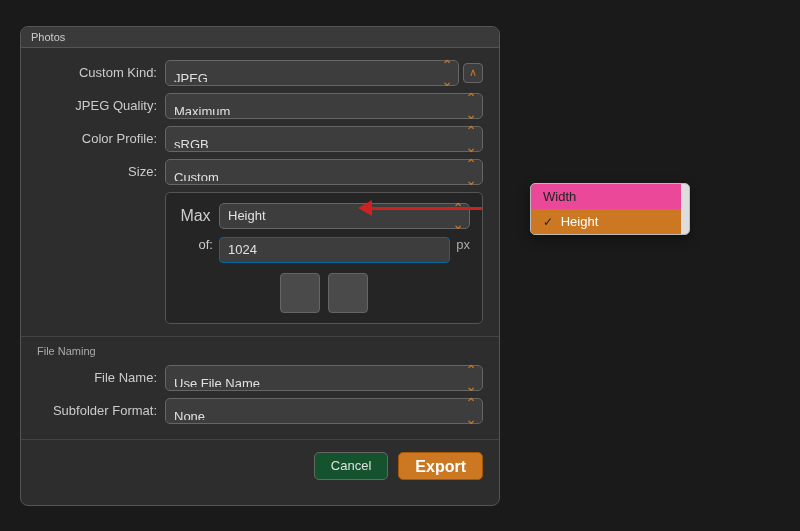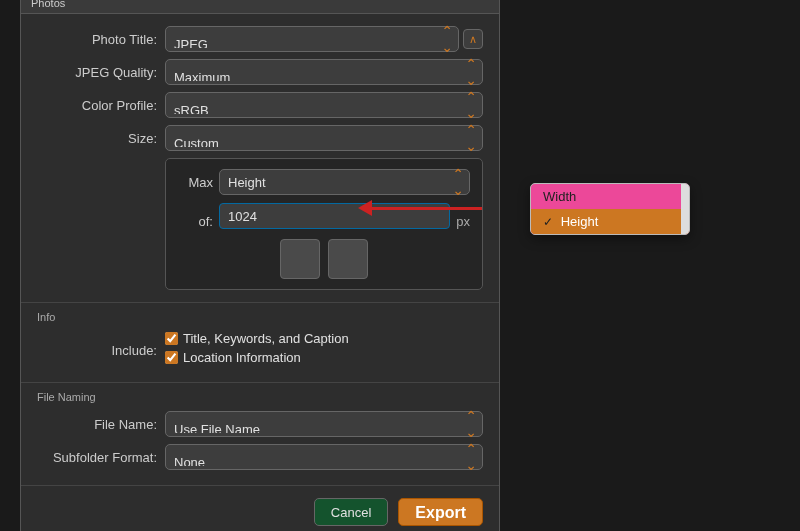--- a/index.html
+++ b/index.html
@@ -116,34 +116,34 @@
 
     .inner-row {
       display: flex;
       align-items: center;
       margin-bottom: 8px;
     }
 
     .inner-row label {
       color: #ccc;
       margin-right: 6px;
-      font-size: 13px;
+      font-size: 16px;
       width: 35px;
-      text-align: right;
+      text-align: center;
       flex-shrink: 0;
     }
 
     .inner-select-wrapper {
       position: relative;
       flex: 1;
     }
 
     .px-row {
       display: flex;
-      align-items: flex-end;
+      align-items: flex-start;
     }
 
     .px-row label {
       color: #ccc;
       margin-right: 6px;
       font-size: 13px;
       width: 35px;
       text-align: right;
       flex-shrink: 0;
     }
@@ -324,21 +324,21 @@
 </head>
 <body>
 
 <div class="dialog">
 
   <div class="dialog-title">Photos</div>
 
   <div class="section">
 
     <div class="form-row">
-      <label>Photo Title:</label>
+      <label>Custom Kind:</label>
       <div class="select-wrapper">
         <select>
           <option>JPEG</option>
         </select>
         <span class="select-arrow">⌃<br>⌄</span>
       </div>
       <div class="collapse-btn">∧</div>
     </div>
 
     <div class="form-row">
@@ -390,36 +390,20 @@
       </div>
 
       <div class="button-row">
         <button class="square-btn"></button>
         <button class="square-btn"></button>
       </div>
     </div>
 
   </div>
 
-  <div class="info-section">
-    <div class="section-label">Info</div>
-    <div class="include-row">
-      <label class="field-label">Include:</label>
-      <div class="include-items">
-        <div class="checkbox-row">
-          <input type="checkbox" checked="" style="">
-          <span>Title, Keywords, and Caption</span>
-        </div>
-        <div class="checkbox-row">
-          <input type="checkbox" checked="" style="">
-          <span>Location Information</span>
-        </div>
-      </div>
-    </div>
-  </div>
 
   <div class="file-section">
     <div class="section-label">File Naming</div>
 
     <div class="form-row">
       <label>File Name:</label>
       <div class="select-wrapper">
         <select>
           <option>Use File Name</option>
         </select>

